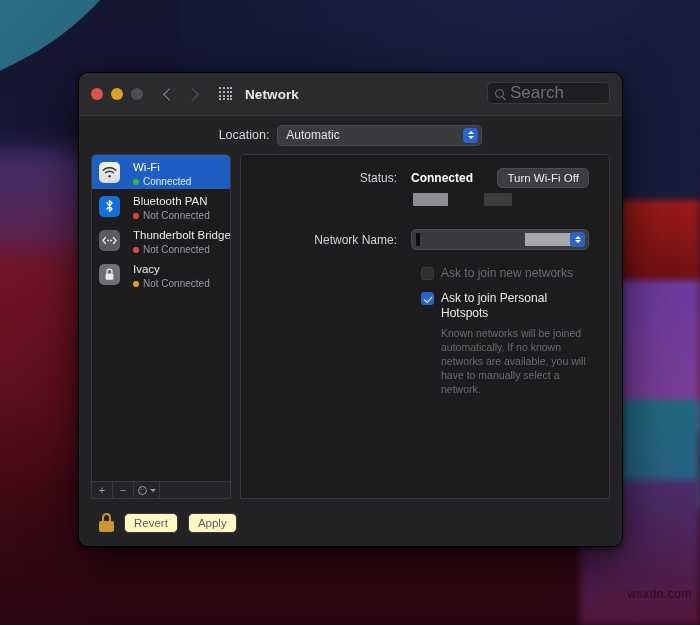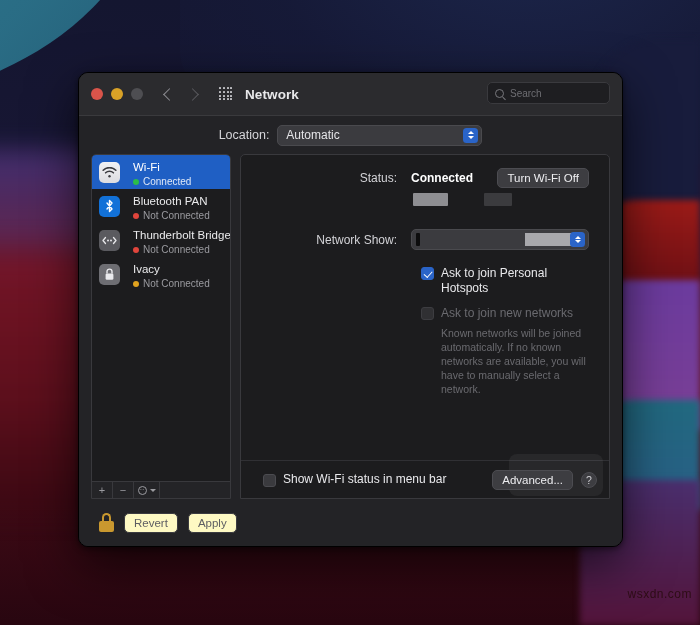--- a/index.html
+++ b/index.html
@@ -95,21 +95,21 @@
   }
 
   .searchbox {
     position:absolute; right:12px; top:9px;
     width:123px; height:22px; border-radius:5px;
     background:#1e1e21; border:1px solid #3a3a3e;
     display:flex; align-items:center; padding:0 7px; gap:6px;
   }
   .mag { width:9px; height:9px; border:1.3px solid #77777c; border-radius:50%; position:relative; flex:0 0 auto; }
   .mag::after { content:""; position:absolute; right:-3px; bottom:-2.5px; width:4px; height:1.3px; background:#77777c; transform:rotate(45deg); }
-  .search-ph { color:#6e6e73; font-size:10px; }
+  .search-ph { color:#6e6e73; font-size:17px; }
 
   
   .location-row {
     flex:0 0 38px; display:flex; align-items:center; justify-content:center;
     background:#232326; gap:8px;
   }
   .loc-label { color:#d6d6da; font-size:12.5px; }
   .loc-select {
     width:205px; height:21px; border-radius:5px;
     background:#3b3b3f; border:1px solid #4a4a4e;
@@ -437,52 +437,43 @@
         <button class="btn">Turn Wi-Fi Off</button>
       </div>
 
       <div class="redact-row">
         <span class="lbl-right"></span>
         <span class="redact a"></span>
         <span class="redact b"></span>
       </div>
 
       <div class="netname-row">
-        <span class="lbl-right">Network Show:</span>
+        <span class="lbl-right">Network Name:</span>
         <div class="netname-field">
           <span class="caret"></span>
           <span class="nn-redact"></span>
           <span class="stepper">
             <span class="up"></span>
               <span class="dn"></span>
           </span>
         </div>
       </div>
 
       <div class="checks">
         <div class="chk-row">
+          <span class="cbox disabled"></span>
+          <span class="chk-label dim">Ask to join new networks</span>
+        </div>
+        <div class="chk-row">
           <span class="cbox on"></span>
           <span class="chk-label">Ask to join Personal Hotspots</span>
         </div>
-        <div class="chk-row">
-          <span class="cbox disabled"></span>
-          <span class="chk-label dim">Ask to join new networks</span>
-        </div>
         <div class="help-text">Known networks will be joined automatically. If no known networks are available, you will have to manually select a network.</div>
       </div>
 
-      <div class="bottom-bar">
-        <div class="menubar-chk">
-          <span class="cbox off"></span>
-          <span class="chk-label">Show Wi-Fi status in menu bar</span>
-        </div>
-        <div class="adv-highlight"></div>
-        <button class="btn adv-btn">Advanced...</button>
-        <span class="help-btn">?</span>
-      </div>
 
     </div>
   </div>
 
   <div class="lock-bar">
     <span class="lock-icon">
       <span class="lock-shackle"></span>
       <span class="lock-body"></span>
     </span>
     <button class="btn disabled">Revert</button>

